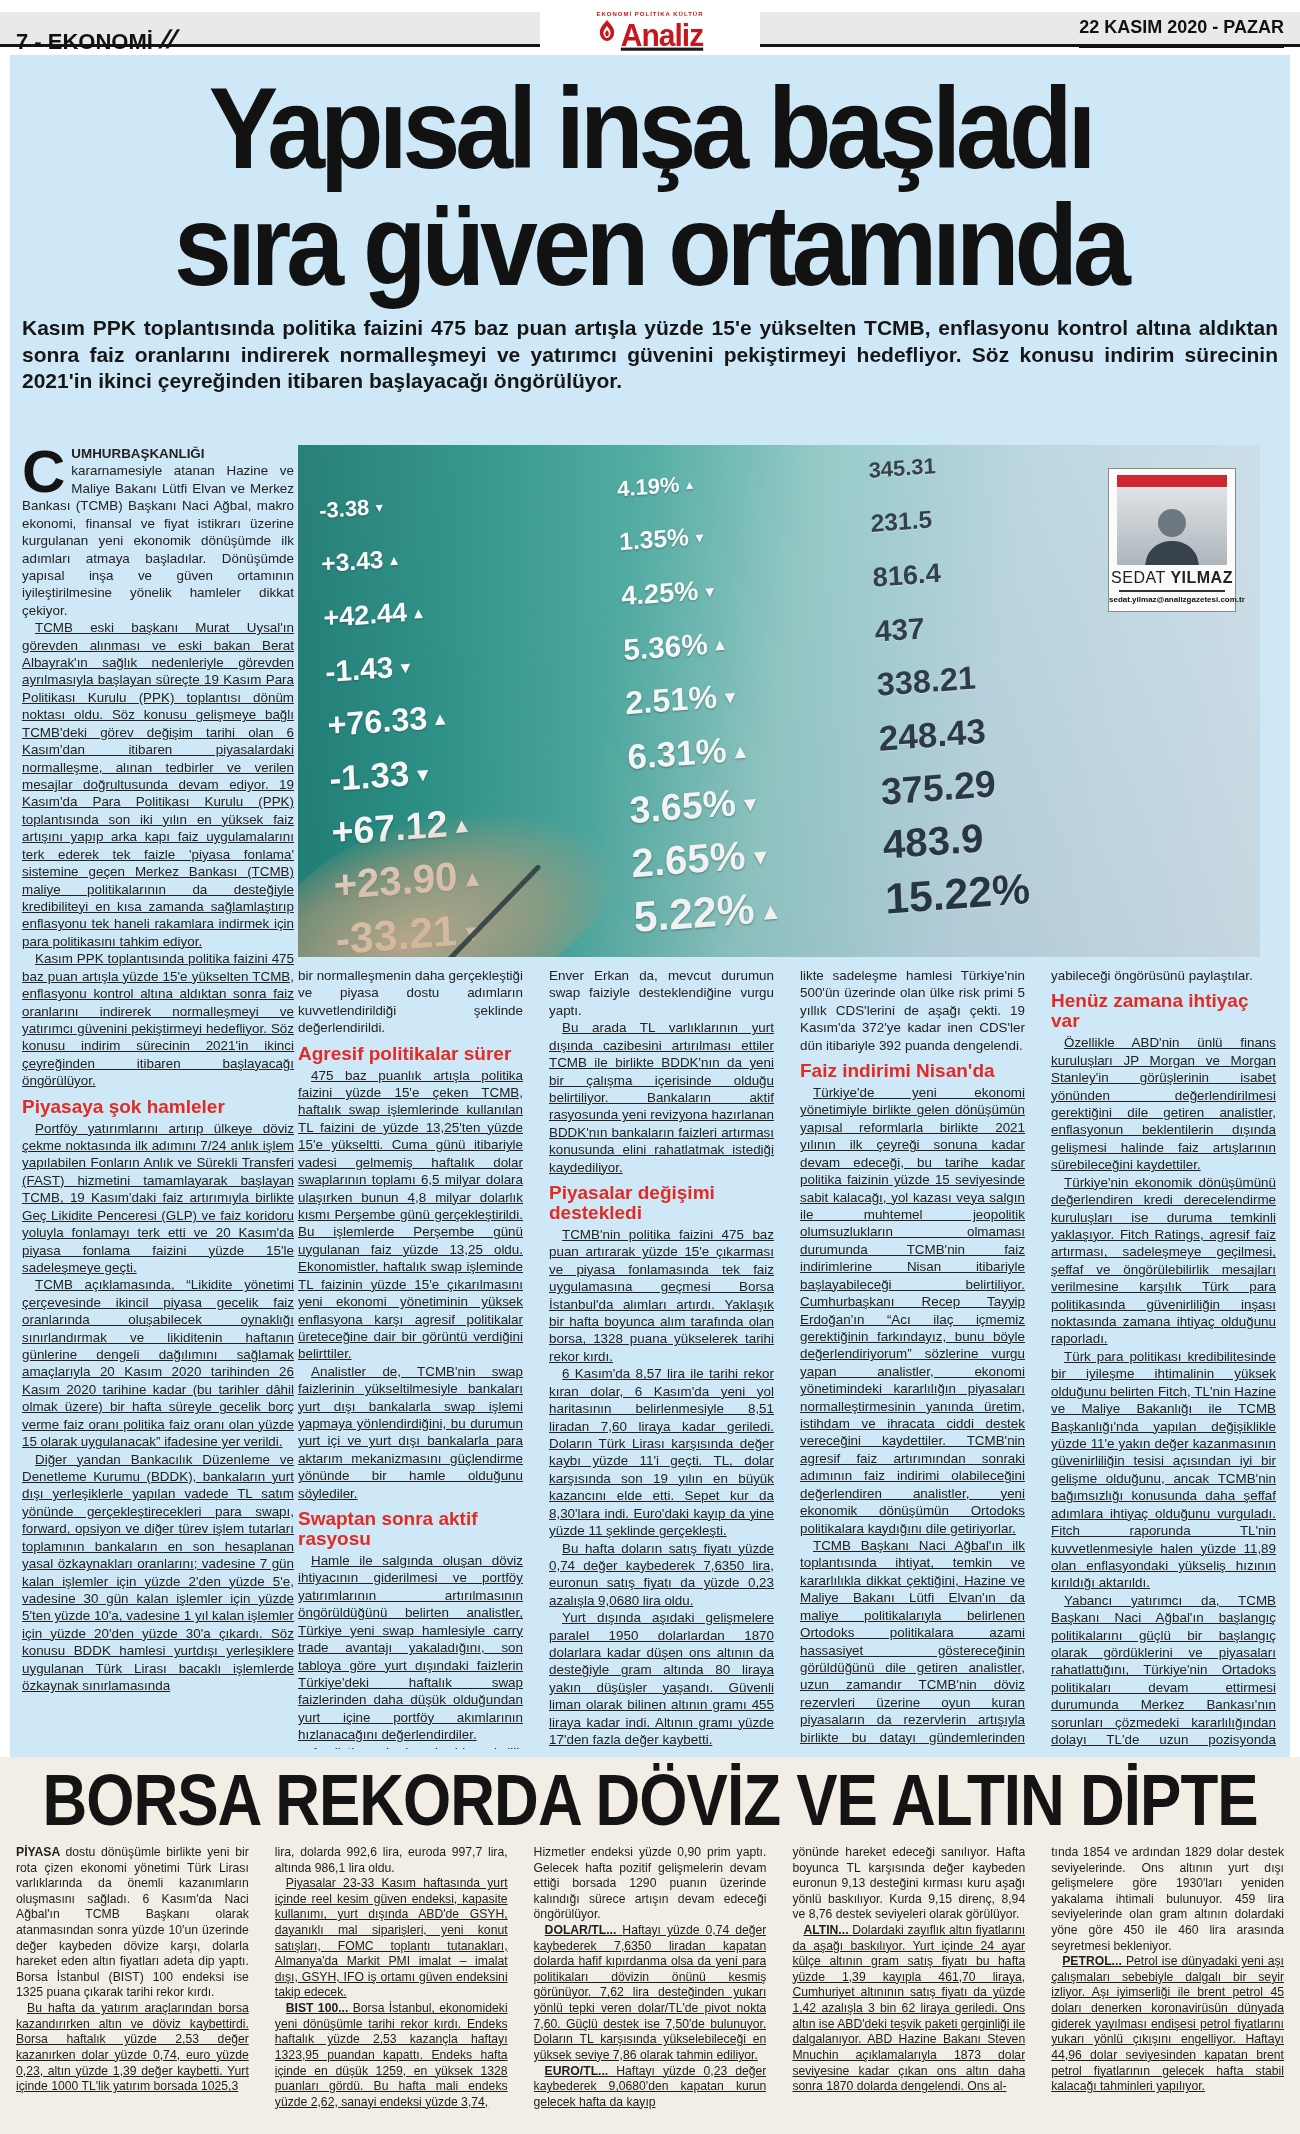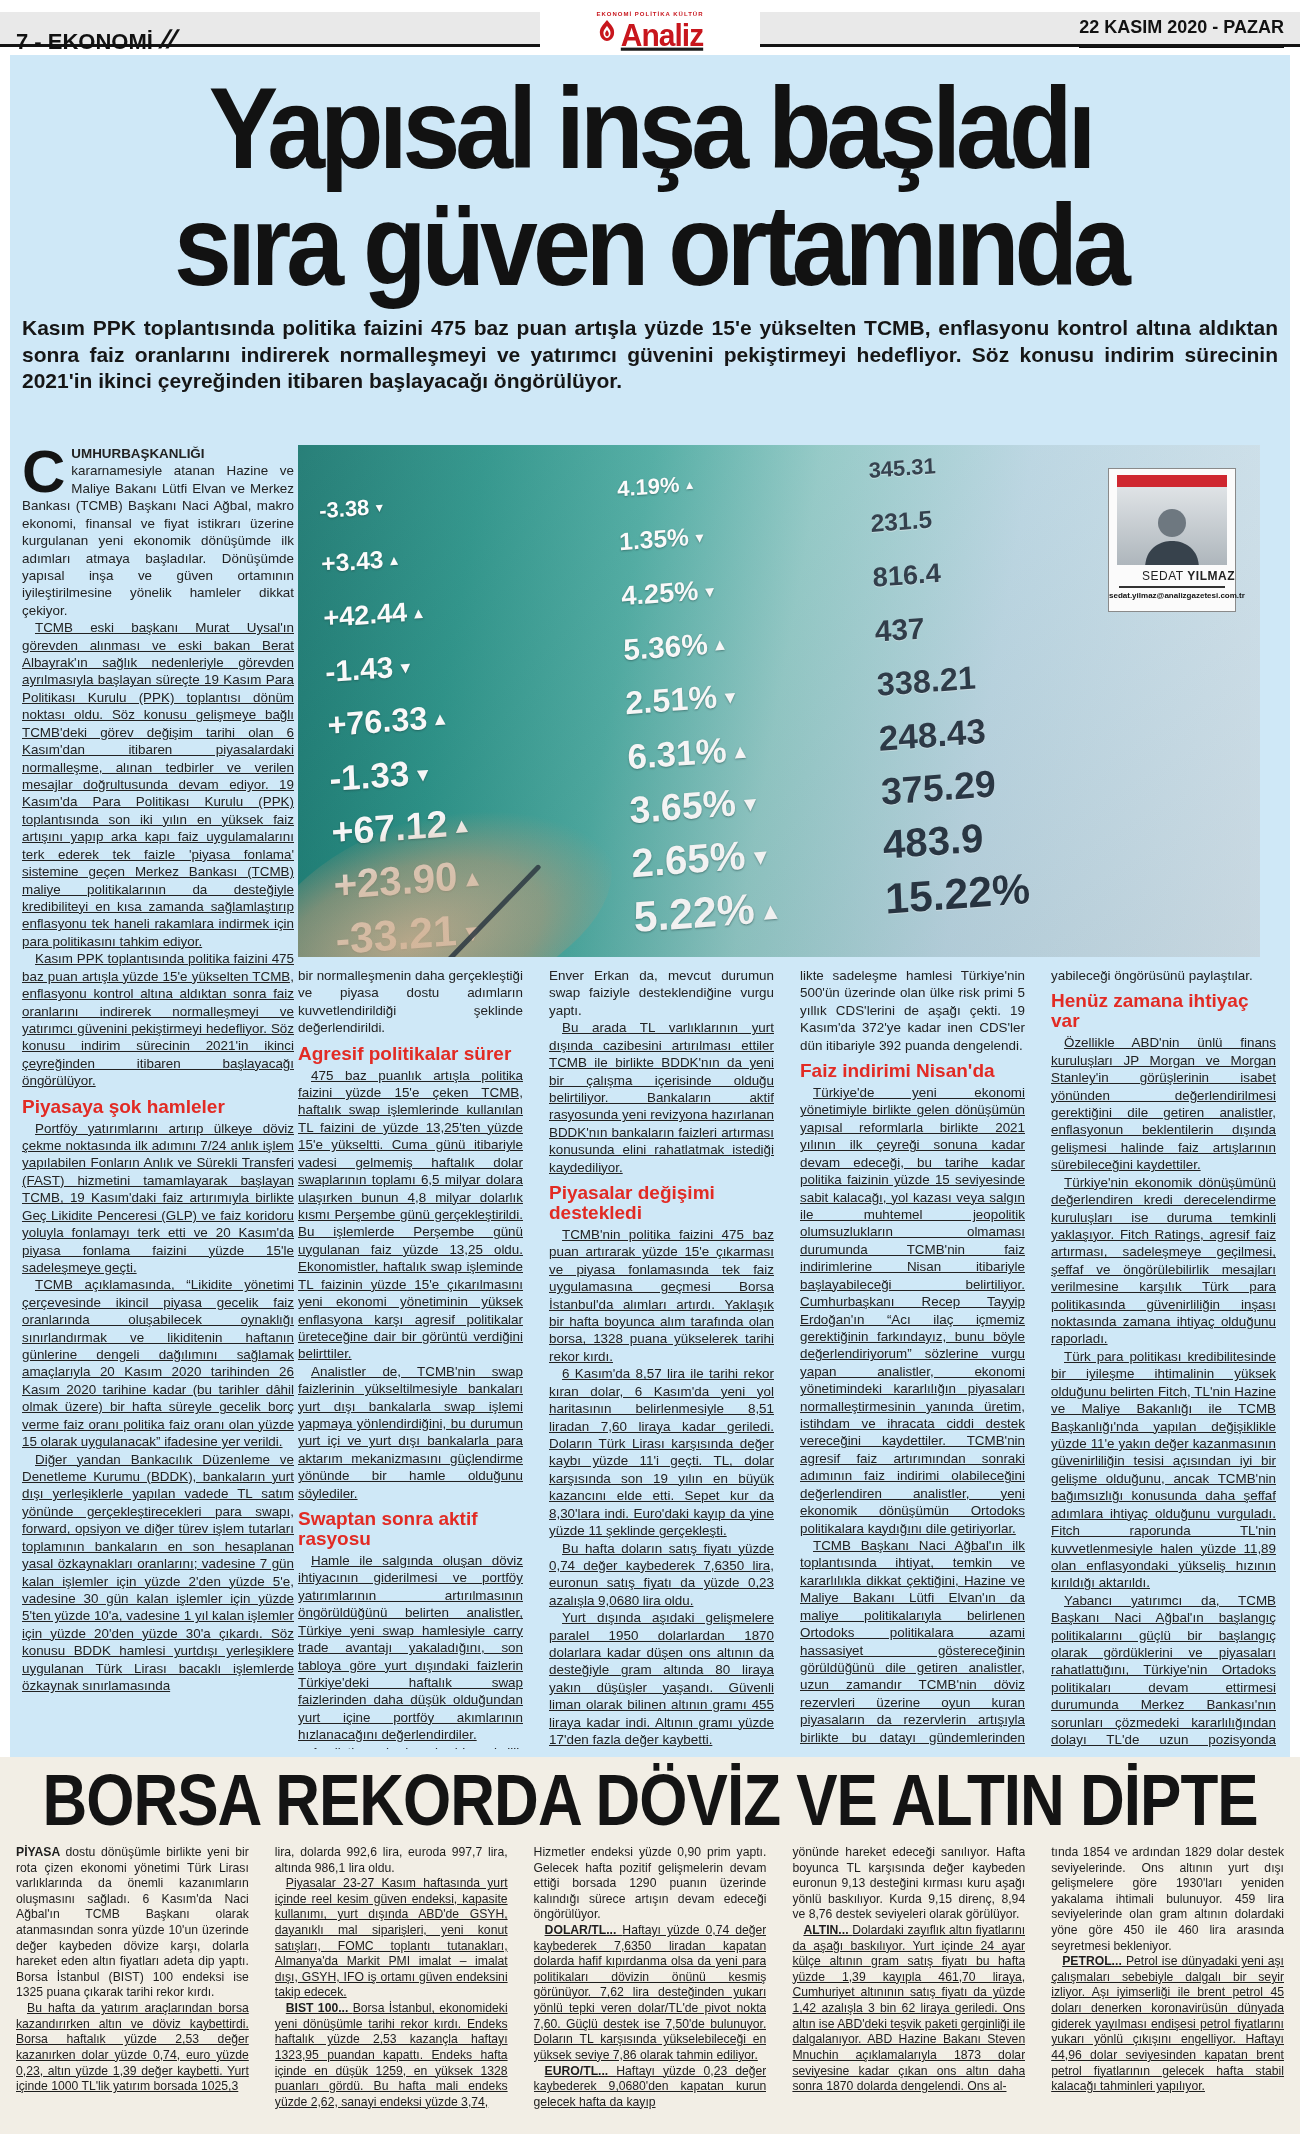--- a/index.html
+++ b/index.html
@@ -44,21 +44,21 @@
   .tri{font-size:.55em;vertical-align:middle;margin:0 4px;}
   .hand{position:absolute;left:-40px;bottom:-50px;width:360px;height:190px;border-radius:50%;
     background:radial-gradient(ellipse at 40% 60%,rgba(214,176,140,.85) 0%,rgba(198,156,118,.55) 45%,rgba(198,156,118,0) 72%);
     transform:rotate(-18deg);}
   .pen{position:absolute;left:150px;bottom:70px;width:150px;height:5px;background:#23313c;transform:rotate(-28deg);border-radius:3px;opacity:.85;}
   
   .byline{position:absolute;left:810px;top:23px;width:126px;height:142px;background:#fbfbfb;border:1px solid #8a8a8a;z-index:5;text-align:center;}
   .byline-bar{height:12px;background:#cf2730;margin:6px 8px 0 8px;}
   .byline-photo{height:78px;margin:0 8px;background:linear-gradient(180deg,#dfe3e6,#aeb6bc);position:relative;overflow:hidden;}
   .byline-photo svg{position:absolute;left:50%;bottom:-4px;transform:translateX(-50%);}
-  .byline-name{font-size:12px;letter-spacing:.5px;color:#222;margin-top:4px;text-align:right;}
+  .byline-name{font-size:16px;letter-spacing:.5px;color:#222;margin-top:4px;}
   .byline-name b{font-weight:900;}
   .byline-rule{height:2px;background:#333;margin:3px 10px;}
   .byline-email{font-size:8px;font-weight:700;color:#111;}
   
   .bottom{position:absolute;top:1757px;left:0;width:1300px;height:377px;background:#f2eee5;}
   .bottom-headline{margin:0;padding-top:6px;text-align:center;font-size:62px;line-height:64px;font-weight:900;
     color:#141414;letter-spacing:-1px;transform:scaleY(1.15);transform-origin:top center;white-space:nowrap;}
   .bottom-grid{position:absolute;left:16px;top:88px;width:1268px;height:282px;display:grid;grid-template-columns:repeat(5,1fr);column-gap:26px;}
   .bottom-col{overflow:hidden;font-size:12.2px;line-height:1.28;text-align:justify;color:#1d1d1d;}
   .bottom-col .blk-para{margin:0;}
@@ -213,21 +213,21 @@
 
 <div class="bottom">
   <h2 class="bottom-headline">BORSA REKORDA DÖVİZ VE ALTIN DİPTE</h2>
   <div class="bottom-grid">
     <div class="bottom-col" id="bot-col-0">
         <p class="blk-para"><span class="lead-bold">PİYASA </span>dostu dönüşümle birlikte yeni bir rota çizen ekonomi yönetimi Türk Lirası varlıklarında da önemli kazanımların oluşmasını sağladı. 6 Kasım'da Naci Ağbal'ın TCMB Başkanı olarak atanmasından sonra yüzde 10'un üzerinde değer kaybeden dövize karşı, dolarla hareket eden altın fiyatları adeta dip yaptı. Borsa İstanbul (BIST) 100 endeksi ise 1325 puana çıkarak tarihi rekor kırdı.</p>
         <p class="blk-para indent">Bu hafta da yatırım araçlarından borsa kazandırırken altın ve döviz kaybettirdi. Borsa haftalık yüzde 2,53 değer kazanırken dolar yüzde 0,74, euro yüzde 0,23, altın yüzde 1,39 değer kaybetti. Yurt içinde 1000 TL'lik yatırım borsada 1025,3</p>
       </div>
     <div class="bottom-col" id="bot-col-1">
         <p class="blk-para">lira, dolarda 992,6 lira, euroda 997,7 lira, altında 986,1 lira oldu.</p>
-        <p class="blk-para indent">Piyasalar 23-27 Kasım haftasında yurt içinde reel kesim güven endeksi, kapasite kullanımı, yurt dışında ABD'de GSYH, dayanıklı mal siparişleri, yeni konut satışları, FOMC toplantı tutanakları, Almanya'da Markit PMI imalat – imalat dışı, GSYH, IFO iş ortamı güven endeksini takip edecek.</p>
+        <p class="blk-para indent">Piyasalar 23-33 Kasım haftasında yurt içinde reel kesim güven endeksi, kapasite kullanımı, yurt dışında ABD'de GSYH, dayanıklı mal siparişleri, yeni konut satışları, FOMC toplantı tutanakları, Almanya'da Markit PMI imalat – imalat dışı, GSYH, IFO iş ortamı güven endeksini takip edecek.</p>
         <p class="blk-para indent"><span class="lead-bold">BIST 100... </span>Borsa İstanbul, ekonomideki yeni dönüşümle tarihi rekor kırdı. Endeks haftalık yüzde 2,53 kazançla haftayı 1323,95 puandan kapattı. Endeks hafta içinde en düşük 1259, en yüksek 1328 puanları gördü. Bu hafta mali endeks yüzde 2,62, sanayi endeksi yüzde 3,74,</p>
       </div>
     <div class="bottom-col" id="bot-col-2">
         <p class="blk-para">Hizmetler endeksi yüzde 0,90 prim yaptı. Gelecek hafta pozitif gelişmelerin devam ettiği borsada 1290 puanın üzerinde kalındığı sürece artışın devam edeceği öngörülüyor.</p>
         <p class="blk-para indent"><span class="lead-bold">DOLAR/TL... </span>Haftayı yüzde 0,74 değer kaybederek 7,6350 liradan kapatan dolarda hafif kıpırdanma olsa da yeni para politikaları dövizin önünü kesmiş görünüyor. 7,62 lira desteğinden yukarı yönlü tepki veren dolar/TL'de pivot nokta 7,60. Güçlü destek ise 7,50'de bulunuyor. Doların TL karşısında yükselebileceği en yüksek seviye 7,86 olarak tahmin ediliyor.</p>
         <p class="blk-para indent"><span class="lead-bold">EURO/TL... </span>Haftayı yüzde 0,23 değer kaybederek 9,0680'den kapatan kurun gelecek hafta da kayıp</p>
       </div>
     <div class="bottom-col" id="bot-col-3">
         <p class="blk-para">yönünde hareket edeceği sanılıyor. Hafta boyunca TL karşısında değer kaybeden euronun 9,13 desteğini kırması kuru aşağı yönlü baskılıyor. Kurda 9,15 direnç, 8,94 ve 8,76 destek seviyeleri olarak görülüyor.</p>
         <p class="blk-para indent"><span class="lead-bold">ALTIN... </span>Dolardaki zayıflık altın fiyatlarını da aşağı baskılıyor. Yurt içinde 24 ayar külçe altının gram satış fiyatı bu hafta yüzde 1,39 kayıpla 461,70 liraya, Cumhuriyet altınının satış fiyatı da yüzde 1,42 azalışla 3 bin 62 liraya geriledi. Ons altın ise ABD'deki teşvik paketi gerginliği ile dalgalanıyor. ABD Hazine Bakanı Steven Mnuchin açıklamalarıyla 1873 dolar seviyesine kadar çıkan ons altın daha sonra 1870 dolarda dengelendi. Ons al-</p>

